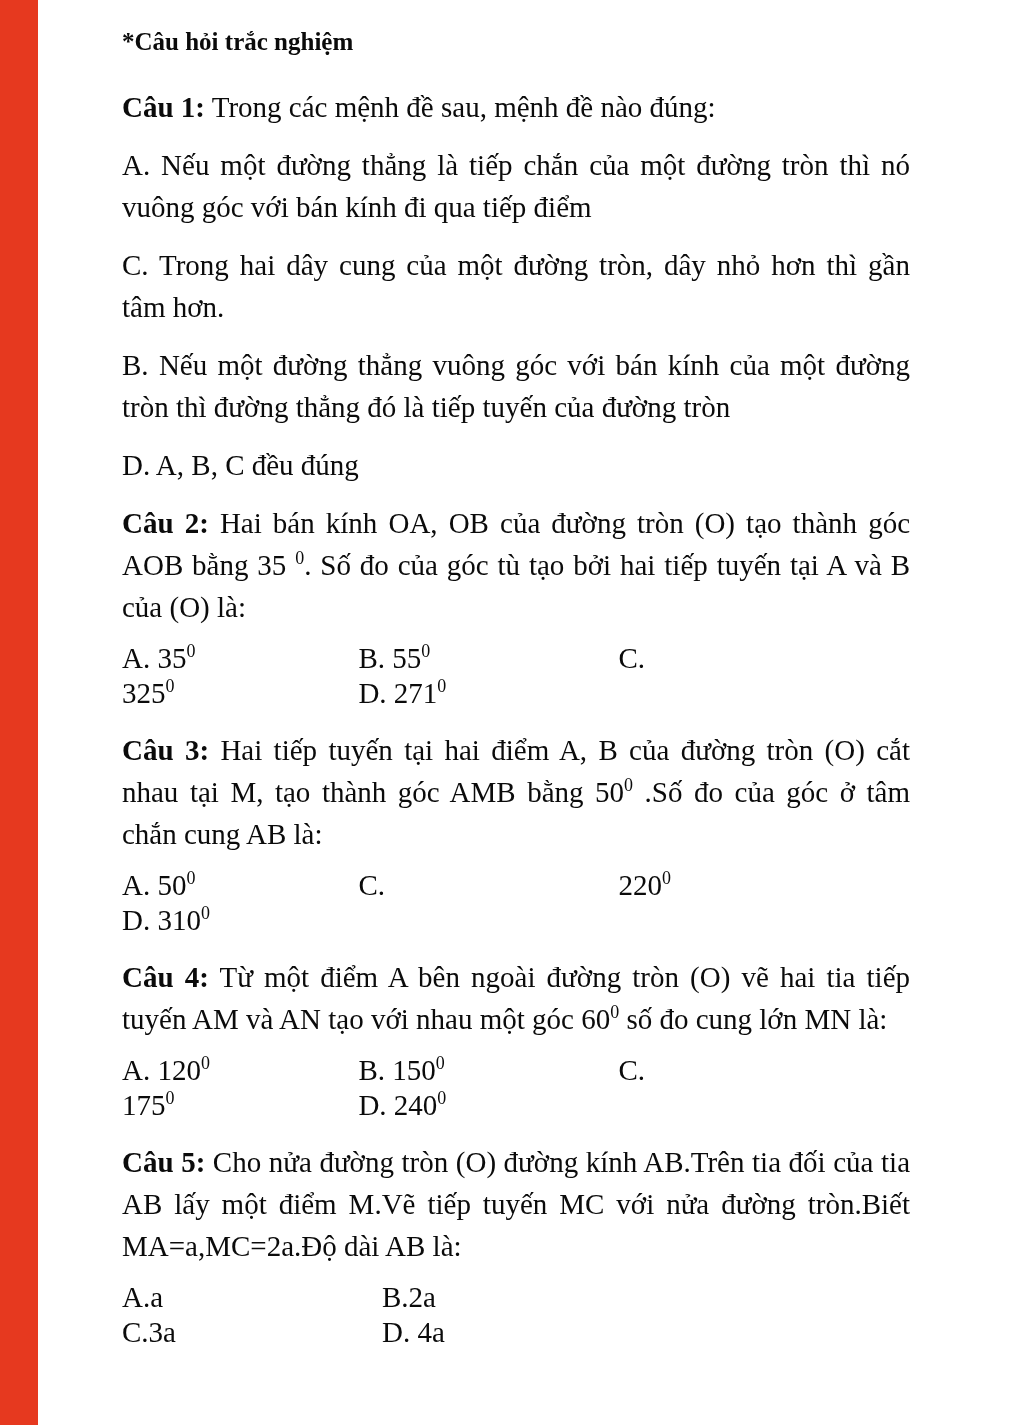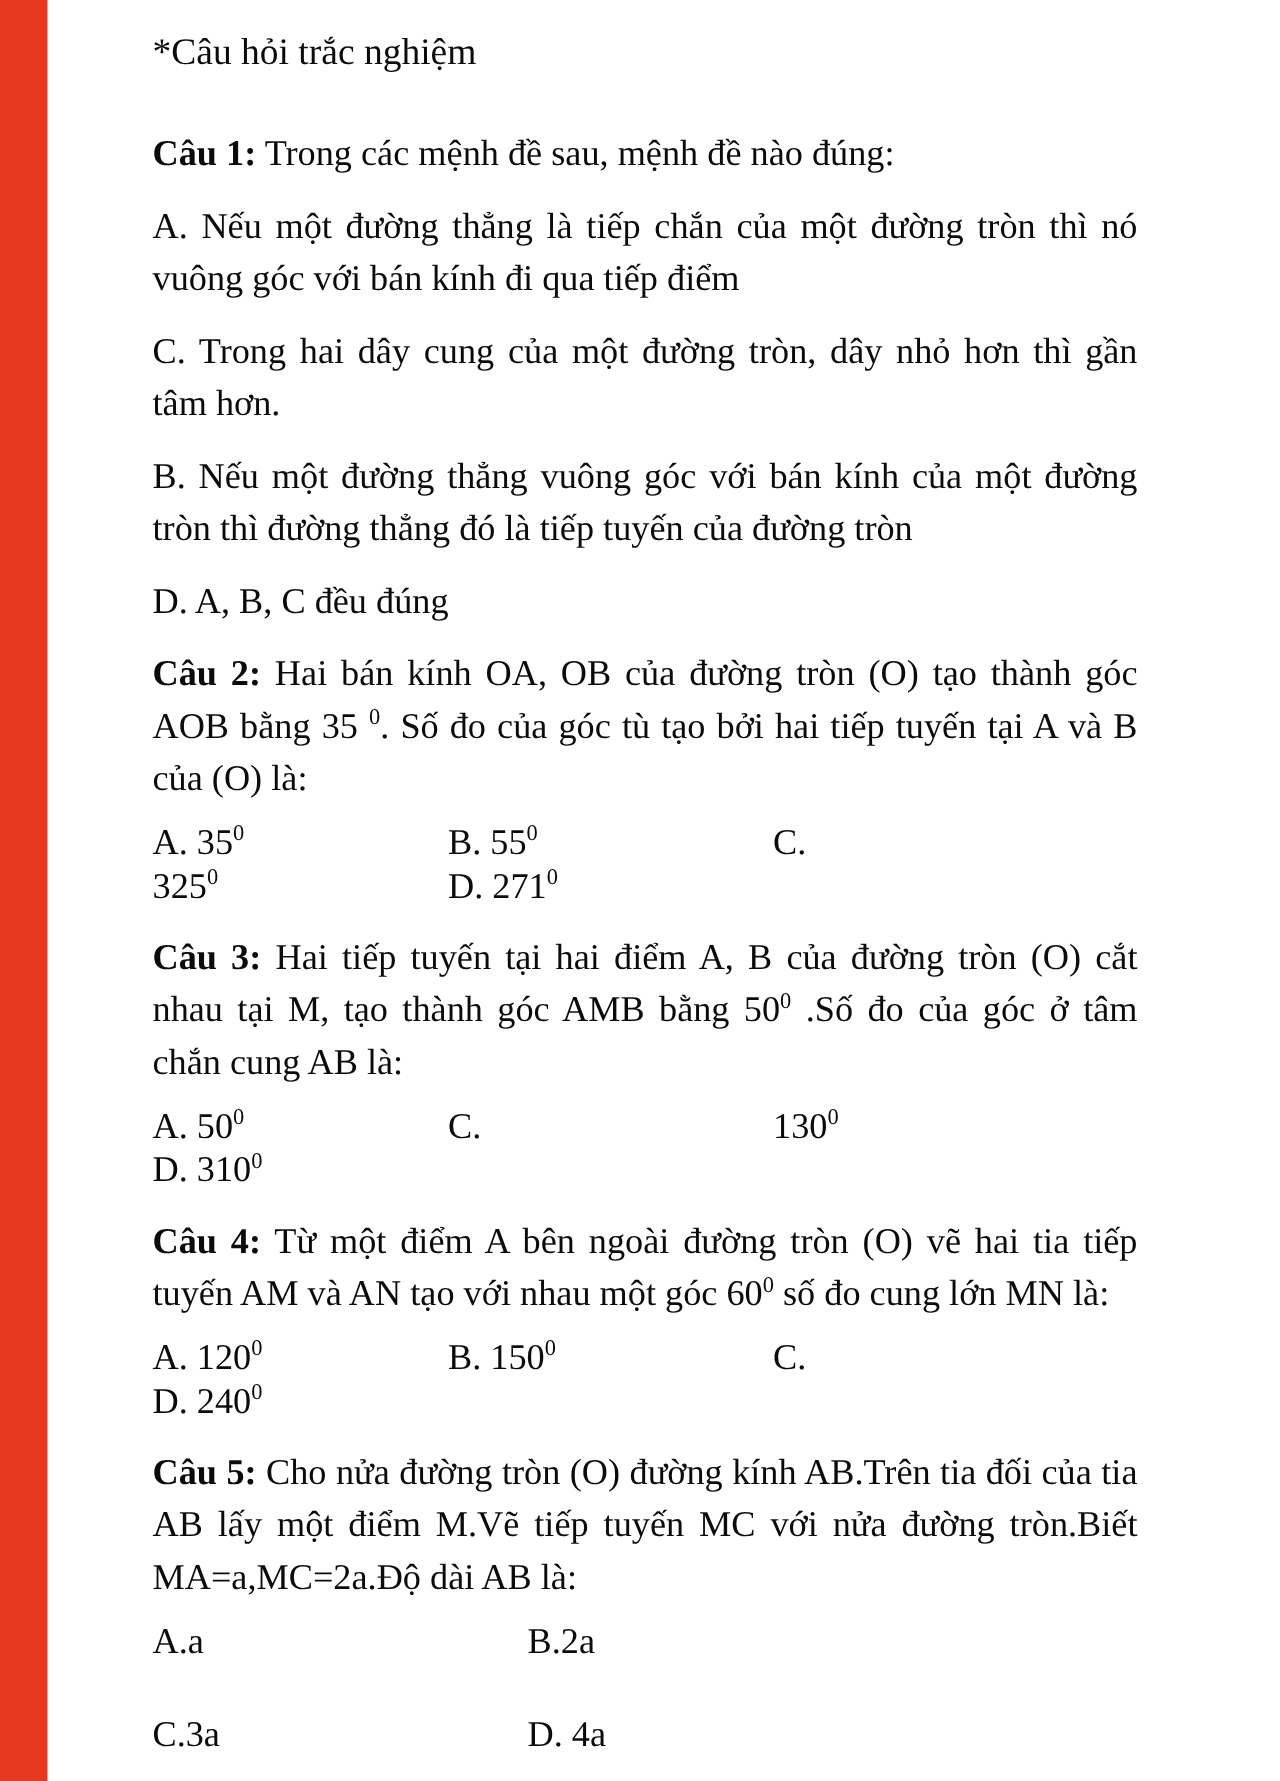--- a/index.html
+++ b/index.html
@@ -23,44 +23,43 @@
     height: 1425px;
     background: #e6391f;
   }
   .content {
     position: absolute;
     left: 122px;
     top: 22px;
     width: 788px;
   }
   .doc-title {
-    font-size: 30px;
-    font-weight: normal;
-    margin: 0 0 40px 0;
+    font-size: 25px;
+    font-weight: bold;
+    margin: 0 0 24px 0;
     line-height: 40px;
   }
   p.q-text, p.opt-par {
     font-size: 29px;
     line-height: 42px;
     margin: 16px 0 13px 0;
     text-align: justify;
   }
   .q-label {
     font-weight: bold;
   }
   .opts-grid {
     display: grid;
     grid-template-columns: 30% 33% 37%;
     font-size: 29px;
     line-height: 35px;
     margin: 4px 0 18px 0;
   }
   .opts-grid.two-col {
     grid-template-columns: 33% 67%;
-    gap: 40px;
   }
   sup {
     font-size: 0.62em;
     line-height: 0;
   }
   .question-block {
     margin: 0;
   }
 </style>
 </head>
@@ -90,32 +89,33 @@
       <div><span>D. 271</span><sup>0</sup></div>
       <div><span></span><sup></sup></div>
     </div>
   </div>
 
   <div class="question-block">
     <p class="q-text"><span class="q-label">Câu 3:</span><span> Hai tiếp tuyến tại hai điểm A, B của đường tròn (O) cắt nhau tại M, tạo thành góc AMB bằng 50</span><sup>0</sup><span> .Số đo của góc ở tâm chắn cung AB là:</span></p>
     <div class="opts-grid">
       <div><span>A. 50</span><sup>0</sup></div>
       <div><span>C.</span><sup></sup></div>
-      <div><span>130</span><sup>0</sup></div>
+      <div><span>220</span><sup>0</sup></div>
       <div><span>D. 310</span><sup>0</sup></div>
       <div><span></span><sup></sup></div>
     </div>
   </div>
 
   <div class="question-block">
     <p class="q-text"><span class="q-label">Câu 4:</span><span> Từ một điểm A bên ngoài đường tròn (O) vẽ hai tia tiếp tuyến AM và AN tạo với nhau một góc 60</span><sup>0</sup><span> số đo cung lớn MN là:</span></p>
     <div class="opts-grid">
       <div><span>A. 120</span><sup>0</sup></div>
       <div><span>B. 150</span><sup>0</sup></div>
       <div><span>C.</span><sup></sup></div>
+      <div><span>175</span><sup>0</sup></div>
       <div><span>D. 240</span><sup>0</sup></div>
       <div><span></span><sup></sup></div>
     </div>
   </div>
 
   <div class="question-block">
     <p class="q-text"><span class="q-label">Câu 5:</span><span> Cho nửa đường tròn (O) đường kính AB.Trên tia đối của tia AB lấy một điểm M.Vẽ tiếp tuyến MC với nửa đường tròn.Biết MA=a,MC=2a.Độ dài AB là:</span><sup></sup><span></span></p>
     <div class="opts-grid two-col">
       <div><span>A.a</span></div>
       <div><span>B.2a</span></div>

